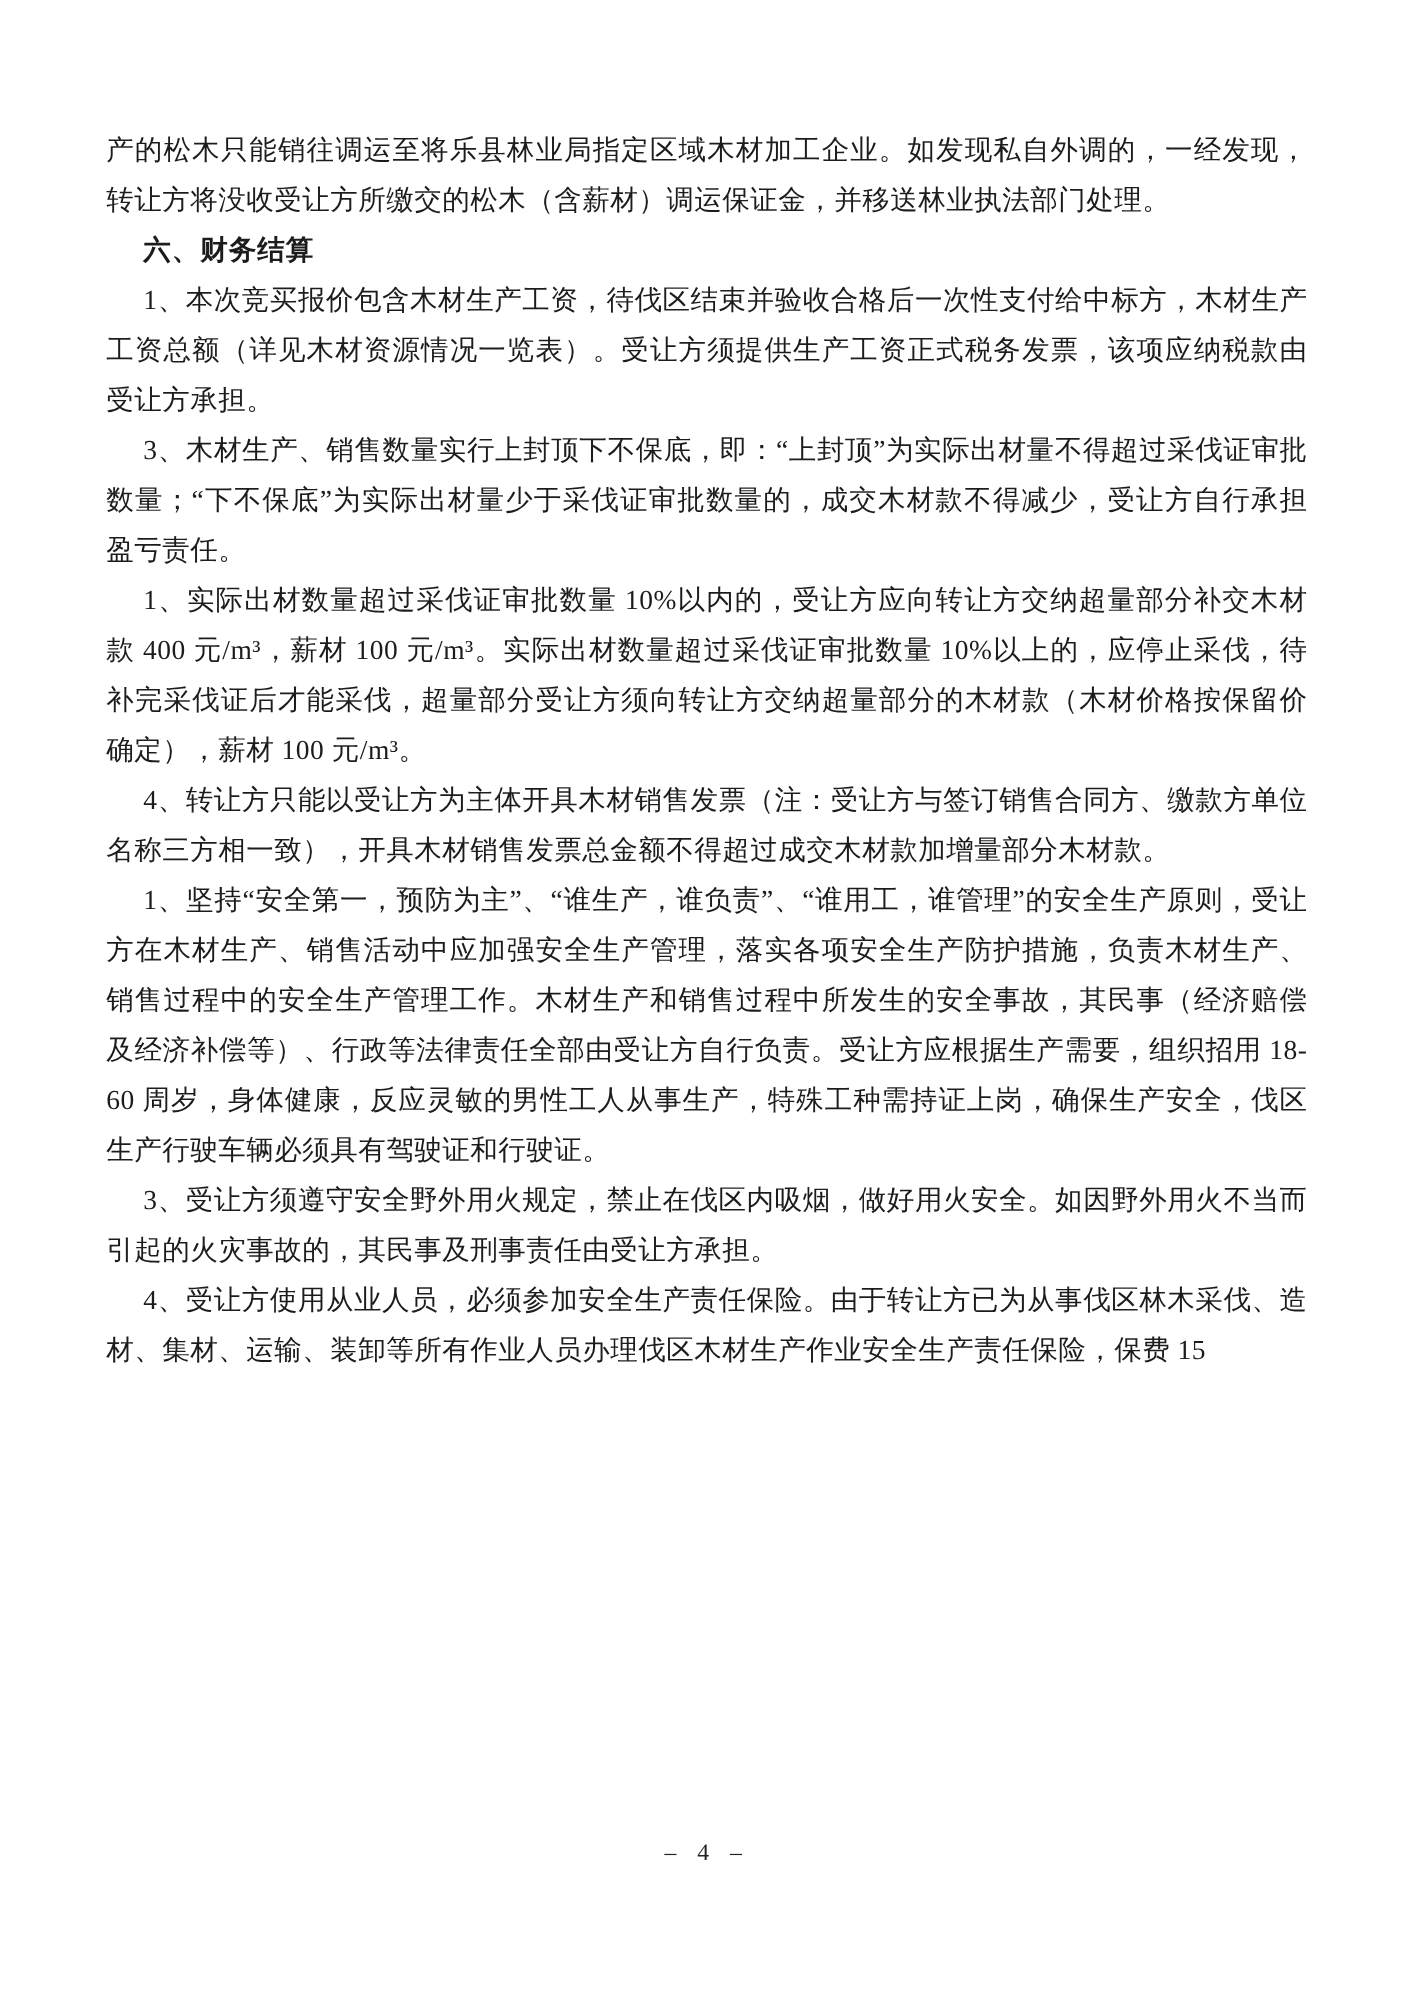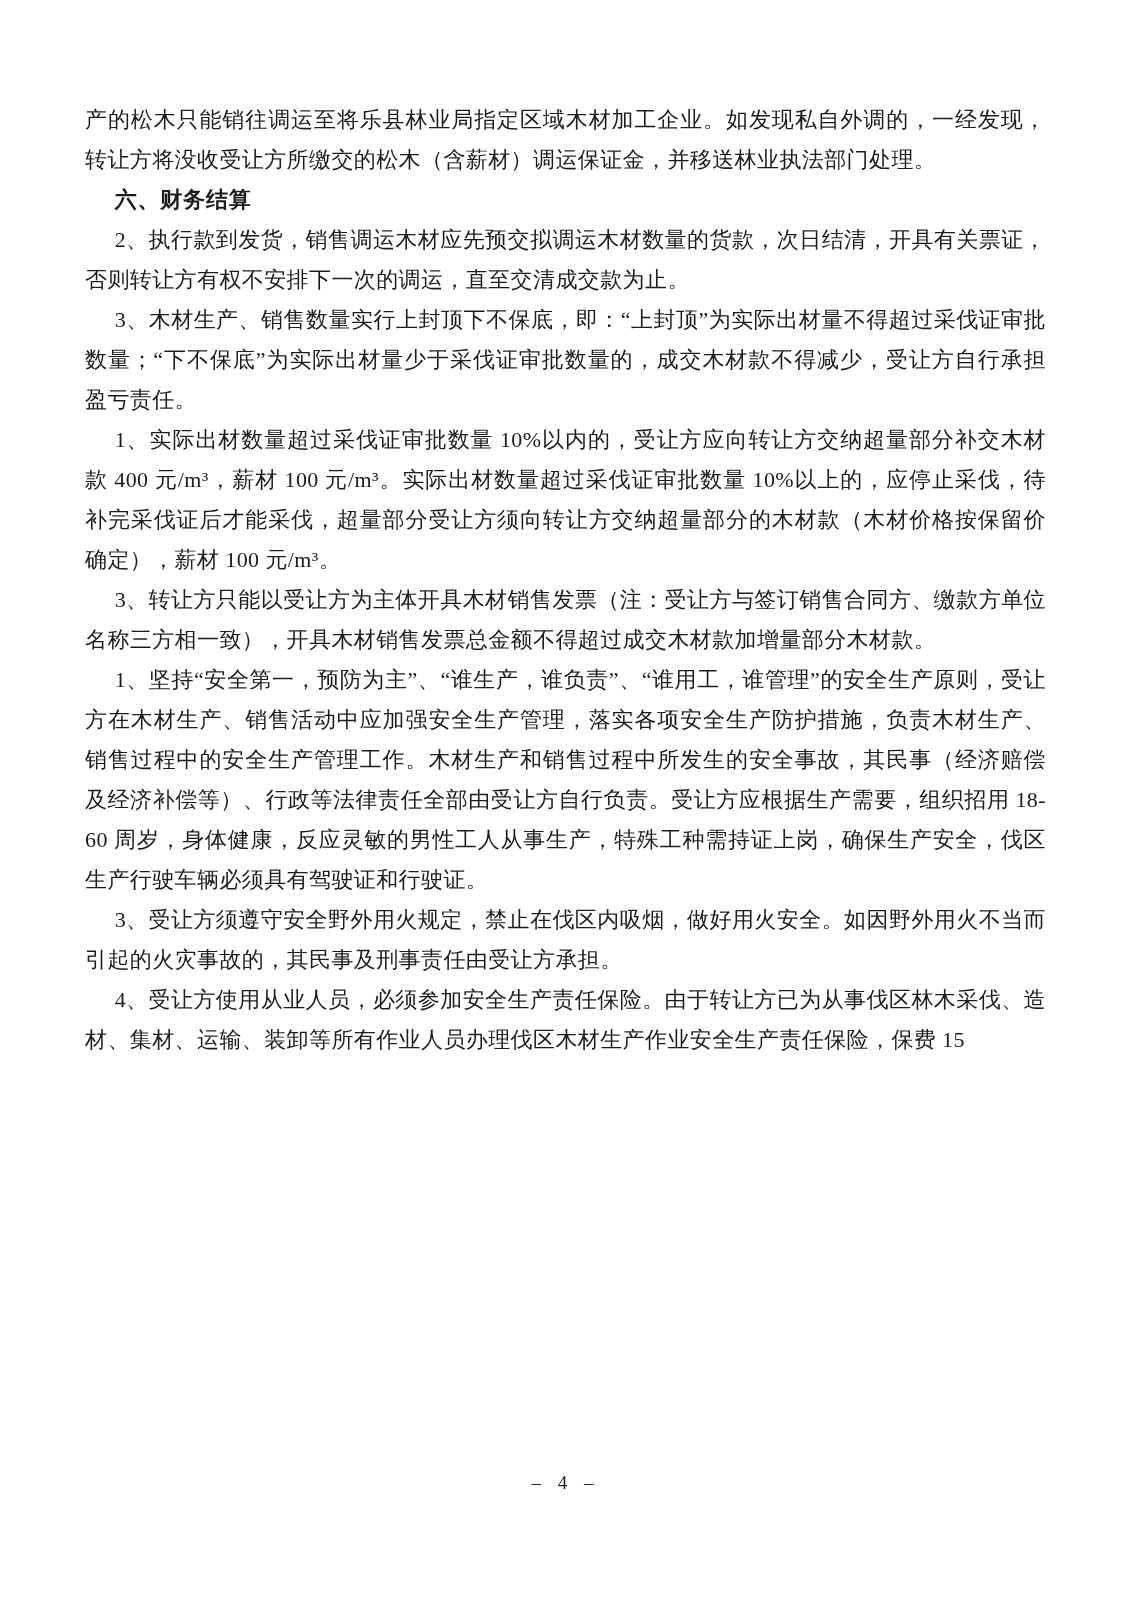--- a/index.html
+++ b/index.html
@@ -54,22 +54,22 @@
     font-family: "Liberation Serif", "DejaVu Serif", serif;
   }
 </style>
 </head>
 <body>
 
 <div class="page">
   <main class="doc-body" id="doc-body">
       <p class="para cont">产的松木只能销往调运至将乐县林业局指定区域木材加工企业。如发现私自外调的，一经发现，转让方将没收受让方所缴交的松木（含薪材）调运保证金，并移送林业执法部门处理。</p>
       <p class="para heading">六、财务结算</p>
-      <p class="para">2、执行款到发货，销售调运木材应先预交拟调运木材数量的货款，次日结清，开具有关票证，否则转让方有权不安排下一次的调运，直至交清成交款为止。</p>
+      <p class="para">1、本次竞买报价包含木材生产工资，待伐区结束并验收合格后一次性支付给中标方，木材生产工资总额（详见木材资源情况一览表）。受让方须提供生产工资正式税务发票，该项应纳税款由受让方承担。</p>
       <p class="para">3、木材生产、销售数量实行上封顶下不保底，即：“上封顶”为实际出材量不得超过采伐证审批数量；“下不保底”为实际出材量少于采伐证审批数量的，成交木材款不得减少，受让方自行承担盈亏责任。</p>
       <p class="para">1、实际出材数量超过采伐证审批数量 10%以内的，受让方应向转让方交纳超量部分补交木材款 400 元/m³，薪材 100 元/m³。实际出材数量超过采伐证审批数量 10%以上的，应停止采伐，待补完采伐证后才能采伐，超量部分受让方须向转让方交纳超量部分的木材款（木材价格按保留价确定），薪材 100 元/m³。</p>
-      <p class="para">3、转让方只能以受让方为主体开具木材销售发票（注：受让方与签订销售合同方、缴款方单位名称三方相一致），开具木材销售发票总金额不得超过成交木材款加增量部分木材款。</p>
+      <p class="para">4、转让方只能以受让方为主体开具木材销售发票（注：受让方与签订销售合同方、缴款方单位名称三方相一致），开具木材销售发票总金额不得超过成交木材款加增量部分木材款。</p>
       <p class="para">1、坚持“安全第一，预防为主”、“谁生产，谁负责”、“谁用工，谁管理”的安全生产原则，受让方在木材生产、销售活动中应加强安全生产管理，落实各项安全生产防护措施，负责木材生产、销售过程中的安全生产管理工作。木材生产和销售过程中所发生的安全事故，其民事（经济赔偿及经济补偿等）、行政等法律责任全部由受让方自行负责。受让方应根据生产需要，组织招用 18-60 周岁，身体健康，反应灵敏的男性工人从事生产，特殊工种需持证上岗，确保生产安全，伐区生产行驶车辆必须具有驾驶证和行驶证。</p>
       <p class="para">3、受让方须遵守安全野外用火规定，禁止在伐区内吸烟，做好用火安全。如因野外用火不当而引起的火灾事故的，其民事及刑事责任由受让方承担。</p>
       <p class="para">4、受让方使用从业人员，必须参加安全生产责任保险。由于转让方已为从事伐区林木采伐、造材、集材、运输、装卸等所有作业人员办理伐区木材生产作业安全生产责任保险，保费 15</p>
     </main>
   <div class="footer">– 4 –</div>
 </div>
 
 </body></html>

